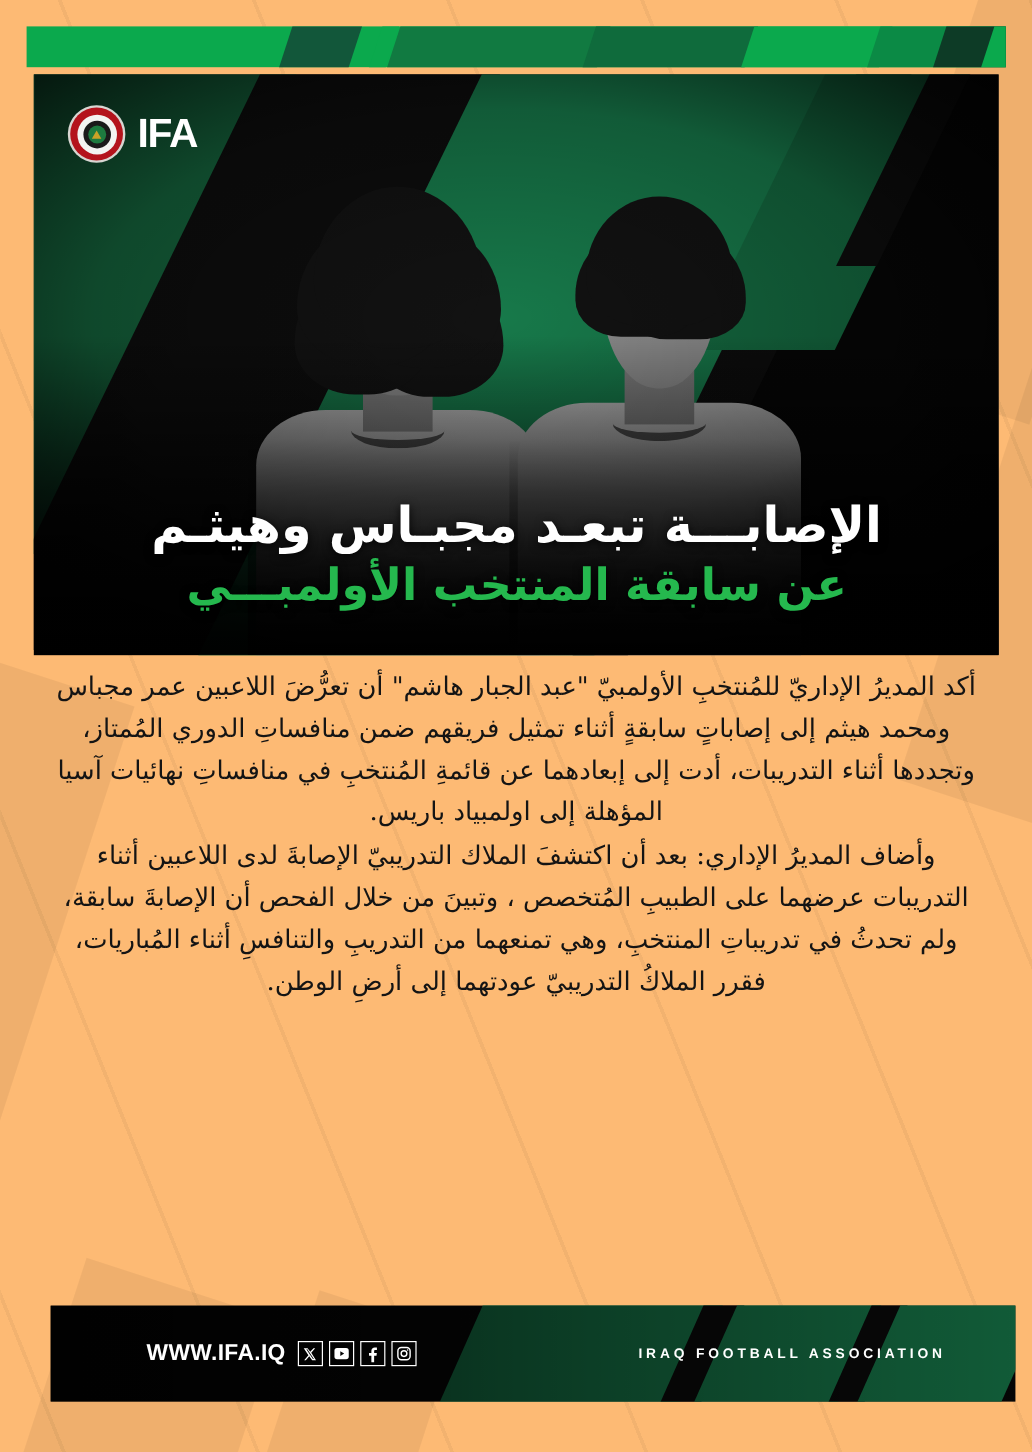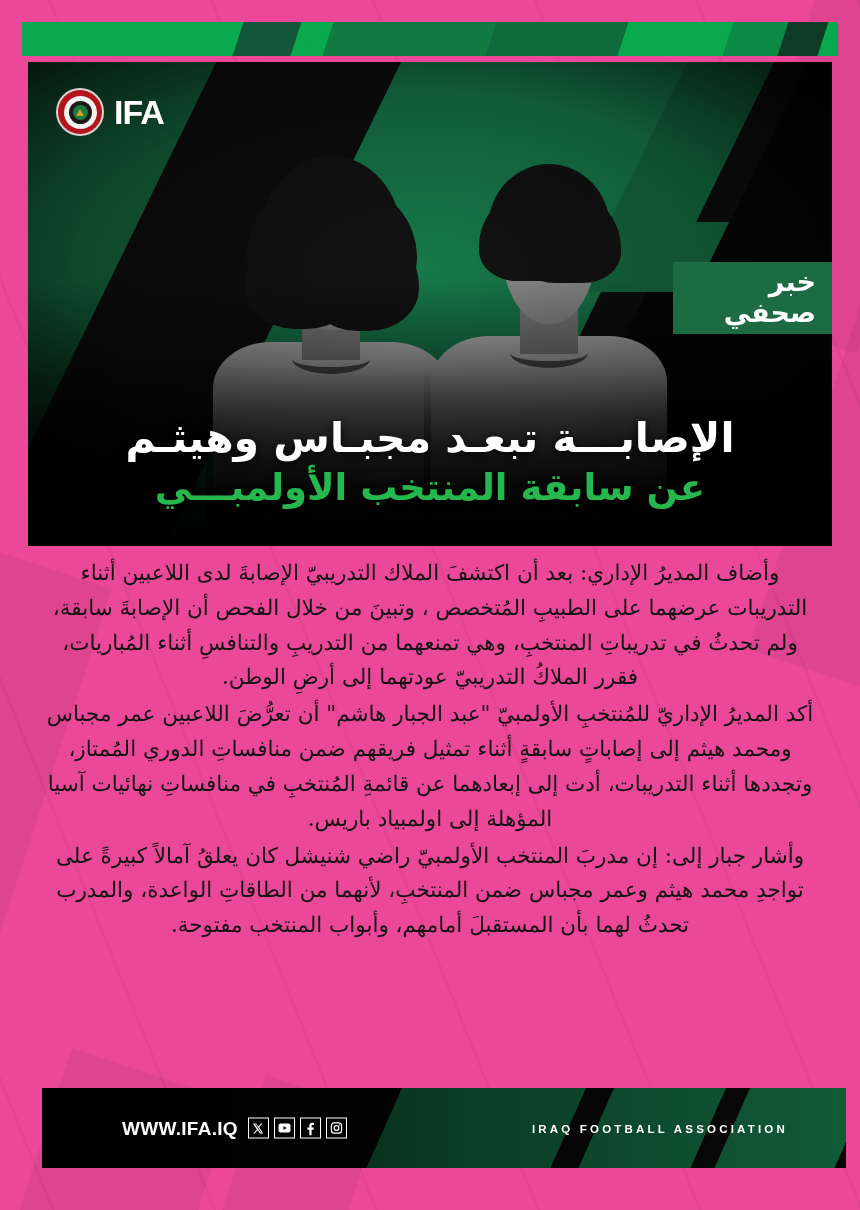--- a/index.html
+++ b/index.html
@@ -8,21 +8,21 @@
   html, body {
     width:860px; height:1210px;
     background:#ffffff;
     font-family:"DejaVu Sans","Liberation Sans",sans-serif;
     overflow:hidden;
   }
 
   .page {
     position:relative;
     width:860px; height:1210px;
-    background:#ec4899;
+    background:#fdba74;
     overflow:hidden;
   }
 
   
   .watermark {
     position:absolute; inset:0;
     background:
       linear-gradient(255deg, rgba(0,0,0,0) 0 0),
       repeating-linear-gradient(248deg,
         rgba(0,0,0,0.045) 0px, rgba(0,0,0,0.045) 3px,
@@ -335,34 +335,30 @@
           <div class="emblem-core">
             <div class="emblem-dot">
               <div class="emblem-eagle"></div>
             </div>
           </div>
         </div>
       </div>
       <div class="ifa-word">IFA</div>
     </div>
 
-    <div class="press-badge">
-      <span>خبر صحفي</span>
-    </div>
 
     <div class="headline">
       <div class="hl-line1">الإصابـــة تبعـد مجبـاس وهيثـم</div>
       <div class="hl-line2">عن سابقة المنتخب الأولمبـــي</div>
     </div>
   </div>
 
   <div class="article">
+    <p class="para">أكد المديرُ الإداريّ للمُنتخبِ الأولمبيّ "عبد الجبار هاشم" أن تعرُّضَ اللاعبين عمر مجباس ومحمد هيثم إلى إصاباتٍ سابقةٍ أثناء تمثيل فريقهم ضمن منافساتِ الدوري المُمتاز، وتجددها أثناء التدريبات، أدت إلى إبعادهما عن قائمةِ المُنتخبِ في منافساتِ نهائيات آسيا المؤهلة إلى اولمبياد باريس.</p>
     <p class="para">وأضاف المديرُ الإداري: بعد أن اكتشفَ الملاك التدريبيّ الإصابةَ لدى اللاعبين أثناء التدريبات عرضهما على الطبيبِ المُتخصص ، وتبينَ من خلال الفحص أن الإصابةَ سابقة، ولم تحدثُ في تدريباتِ المنتخبِ، وهي تمنعهما من التدريبِ والتنافسِ أثناء المُباريات، فقرر الملاكُ التدريبيّ عودتهما إلى أرضِ الوطن.</p>
-    <p class="para">أكد المديرُ الإداريّ للمُنتخبِ الأولمبيّ "عبد الجبار هاشم" أن تعرُّضَ اللاعبين عمر مجباس ومحمد هيثم إلى إصاباتٍ سابقةٍ أثناء تمثيل فريقهم ضمن منافساتِ الدوري المُمتاز، وتجددها أثناء التدريبات، أدت إلى إبعادهما عن قائمةِ المُنتخبِ في منافساتِ نهائيات آسيا المؤهلة إلى اولمبياد باريس.</p>
-    <p class="para">وأشار جبار إلى: إن مدربَ المنتخب الأولمبيّ راضي شنيشل كان يعلقُ آمالاً كبيرةً على تواجدِ محمد هيثم وعمر مجباس ضمن المنتخبِ، لأنهما من الطاقاتِ الواعدة، والمدرب تحدثُ لهما بأن المستقبلَ أمامهم، وأبواب المنتخب مفتوحة.</p>
   </div>
 
   <div class="footer">
     <div class="fstripe f1"></div>
     <div class="fstripe f2"></div>
     <div class="fstripe f3"></div>
     <div class="fstripe f4"></div>
     <div class="fstripe f5"></div>
     <div class="f-fade"></div>
 

